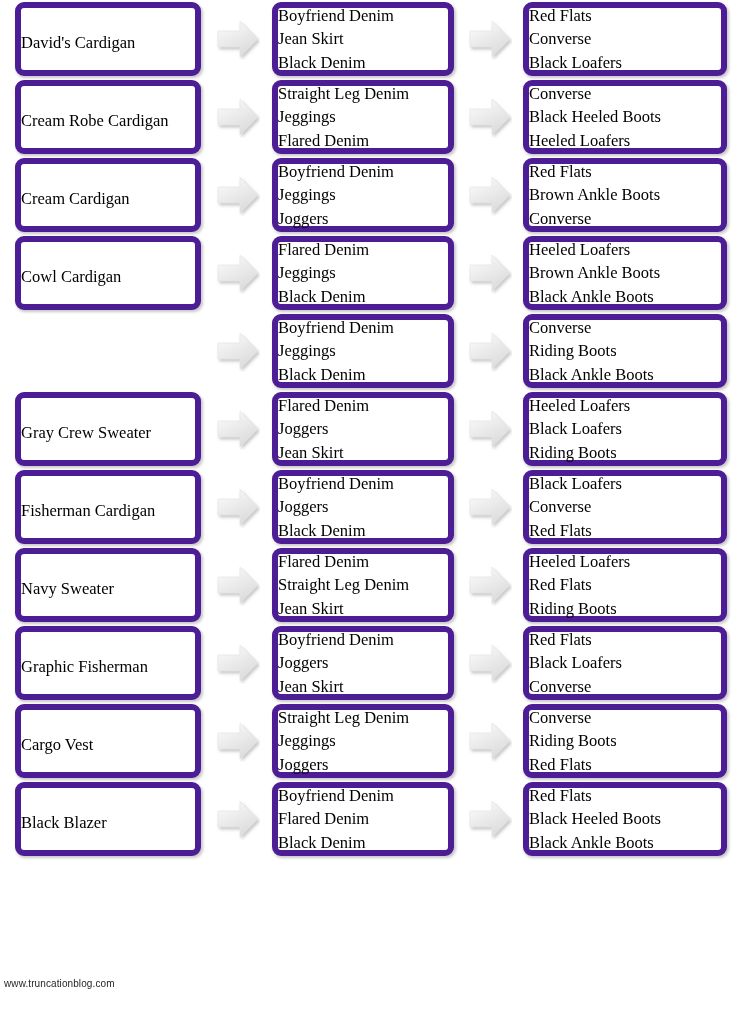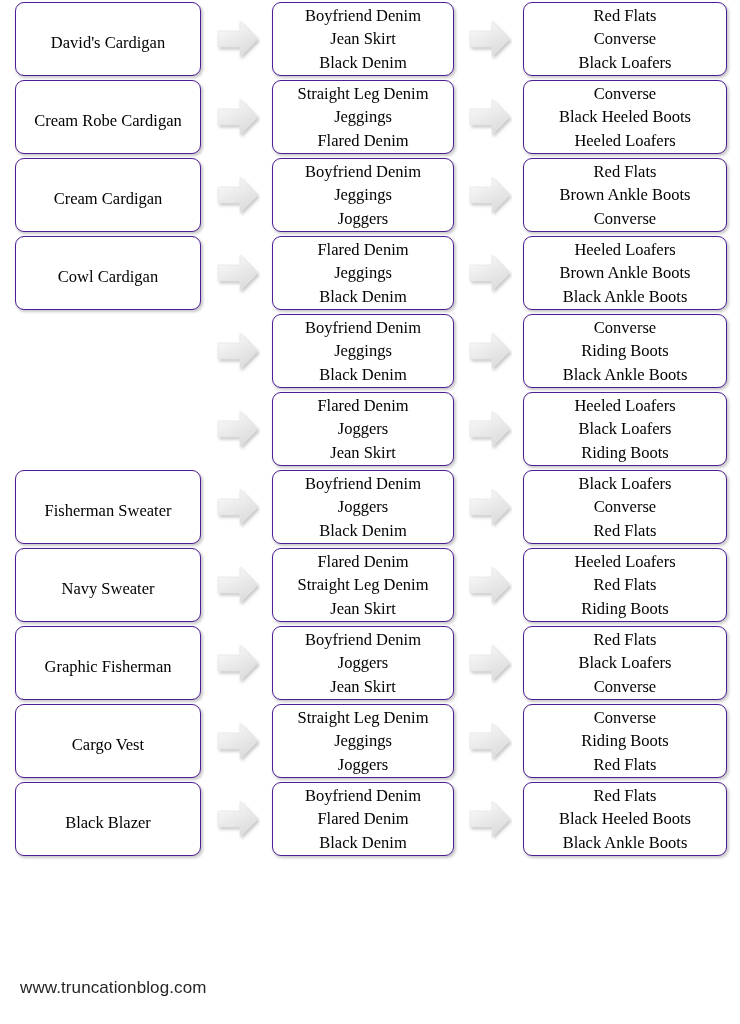--- a/index.html
+++ b/index.html
@@ -27,26 +27,26 @@
     position: relative;
     height: 78px;
     display: flex;
     align-items: center;
   }
 
   
   .cell {
     box-sizing: border-box;
     background: #ffffff;
-    border: 1px solid #4c1d95;
+    border: 6px solid #4c1d95;
     border-radius: 9px;
     box-shadow: 1.5px 2px 3px rgba(0,0,0,0.22);
     display: flex;
     flex-direction: column;
-    align-items: center;
+    align-items: flex-start;
     justify-content: center;
     text-align: center;
   }
 
   .cell-source {
     position: absolute;
     left: 15px;
     top: 2px;
     width: 186px;
     height: 74px;
@@ -84,24 +84,24 @@
     width: 44px;
     height: 42px;
   }
   .arrow-1 { left: 216px; }
   .arrow-2 { left: 468px; }
   .arrow svg { display: block; width: 44px; height: 42px; }
 
   
   .footer {
     position: absolute;
-    left: 20px;
+    left: 4px;
     top: 978px;
     font-family: "Liberation Sans", "DejaVu Sans", sans-serif;
-    font-size: 17px;
+    font-size: 10px;
     color: #262626;
     letter-spacing: 0.1px;
   }
 </style>
 </head>
 <body>
 
 <div id="chart">
     <div class="row">
       <div class="cell cell-source">
@@ -319,20 +319,23 @@
       <path d="M2,13 L24,13 L24,3 L42,21 L24,39 L24,29 L2,29 Z" fill="url(#ag)" stroke="#e3e3e3" stroke-width="0.6" filter="url(#ash)"></path>
     </svg>
       </div>
       <div class="cell cell-end">
         <div class="line">Converse</div>
         <div class="line">Riding Boots</div>
         <div class="line">Black Ankle Boots</div>
       </div>
     </div>
     <div class="row">
+      <div class="cell cell-source">
+        <div class="line">Gray Crew Sweater</div>
+      </div>
       <div class="arrow arrow-1">
     <svg viewBox="0 0 44 42" xmlns="http://www.w3.org/2000/svg">
       <defs>
         <linearGradient id="ag" x1="0" y1="0" x2="0.55" y2="1">
           <stop offset="0%" stop-color="#fdfdfd"></stop>
           <stop offset="45%" stop-color="#eeeeee"></stop>
           <stop offset="100%" stop-color="#dcdcdc"></stop>
         </linearGradient>
         <filter id="ash" x="-40%" y="-40%" width="200%" height="200%">
           <feDropShadow dx="1.6" dy="2.2" stdDeviation="1.4" flood-color="#9a9a9a" flood-opacity="0.55"></feDropShadow>
@@ -362,21 +365,21 @@
     </svg>
       </div>
       <div class="cell cell-end">
         <div class="line">Heeled Loafers</div>
         <div class="line">Black Loafers</div>
         <div class="line">Riding Boots</div>
       </div>
     </div>
     <div class="row">
       <div class="cell cell-source">
-        <div class="line">Fisherman Sweater</div>
+        <div class="line">Fisherman Cardigan</div>
       </div>
       <div class="arrow arrow-1">
     <svg viewBox="0 0 44 42" xmlns="http://www.w3.org/2000/svg">
       <defs>
         <linearGradient id="ag" x1="0" y1="0" x2="0.55" y2="1">
           <stop offset="0%" stop-color="#fdfdfd"></stop>
           <stop offset="45%" stop-color="#eeeeee"></stop>
           <stop offset="100%" stop-color="#dcdcdc"></stop>
         </linearGradient>
         <filter id="ash" x="-40%" y="-40%" width="200%" height="200%">

